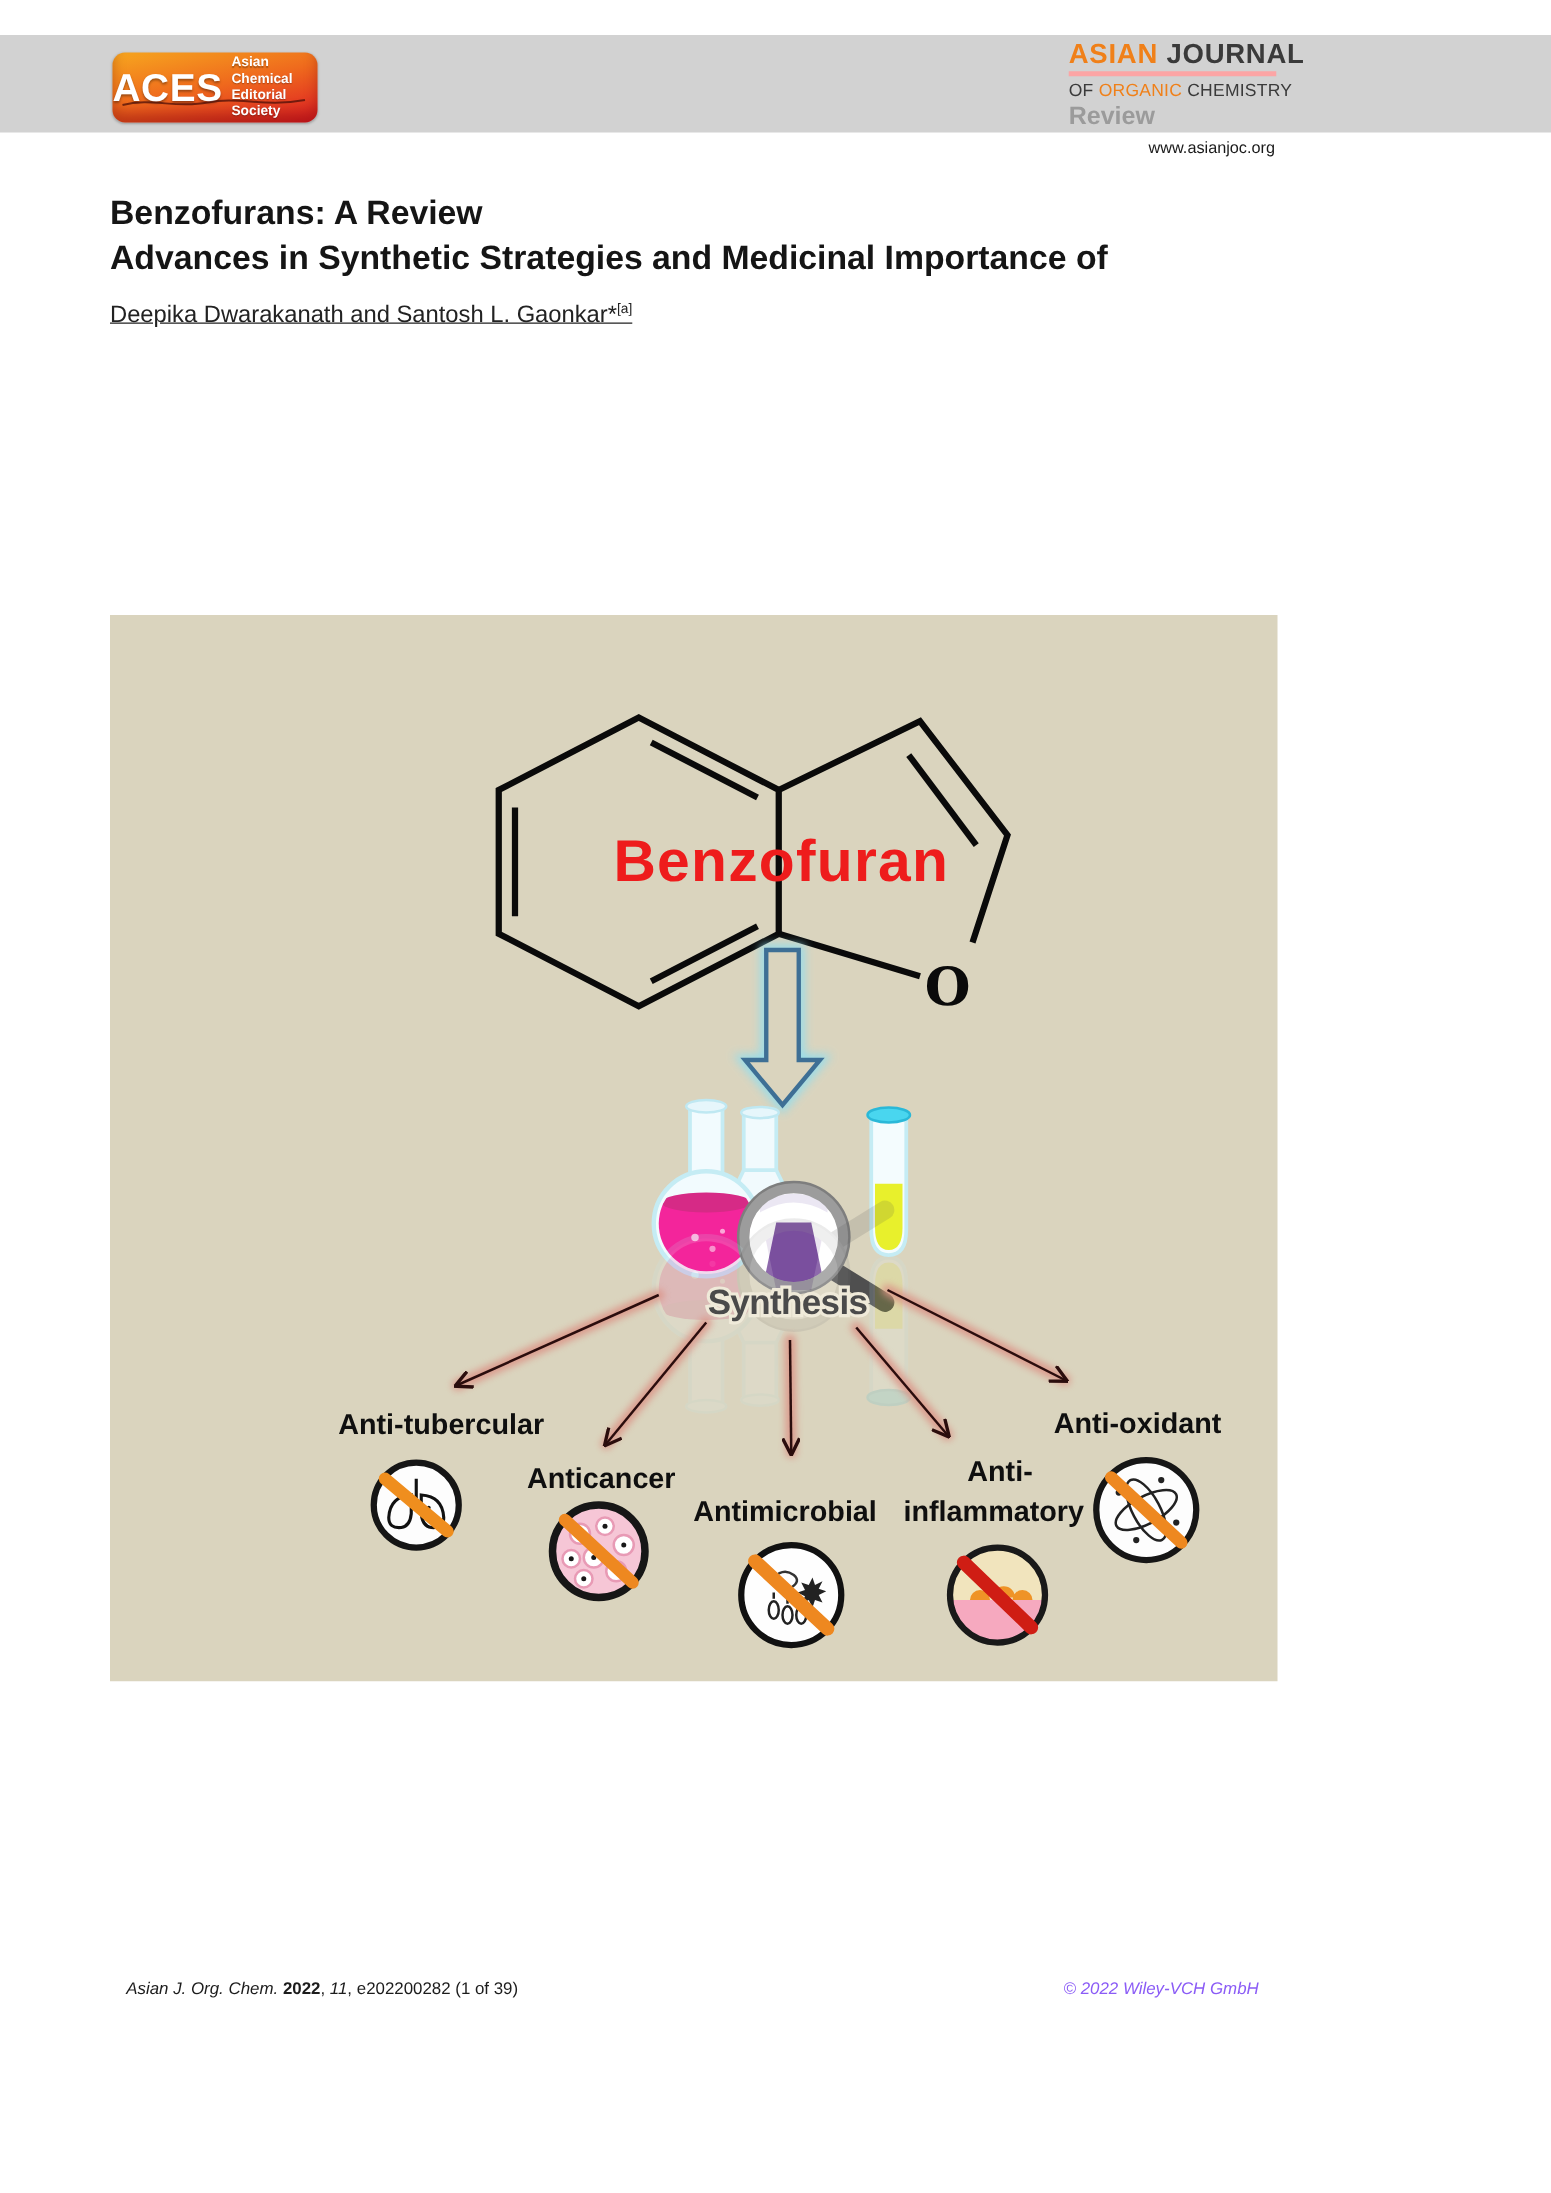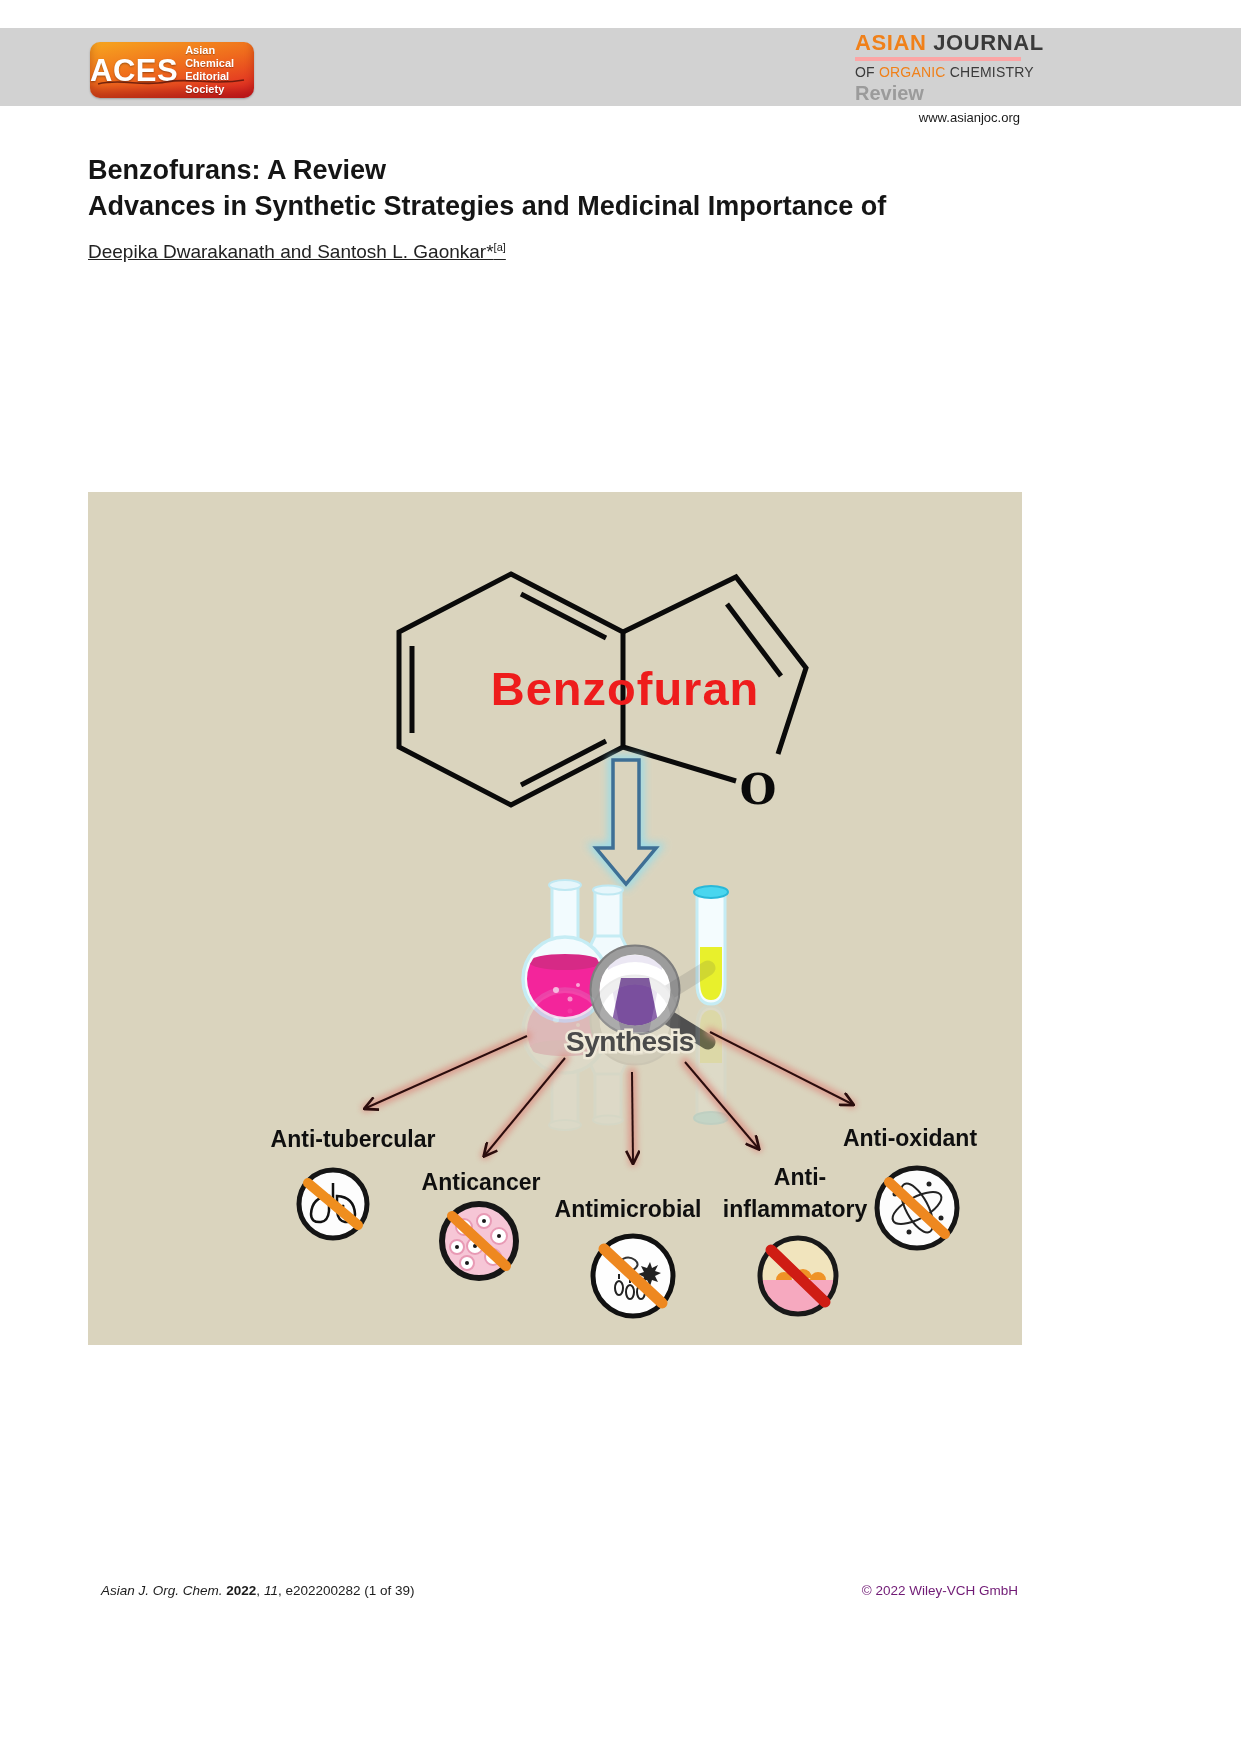--- a/index.html
+++ b/index.html
@@ -41,21 +41,21 @@
   .authors{position:absolute;left:88px;top:241px;font-size:19px;color:#222;text-decoration:underline;}
   .authors sup{font-size:11px;}
 
   
   .gbox{position:absolute;left:88px;top:492px;width:934px;height:853px;background:#dad4be;}
   .gbox svg{display:block;}
 
   
   .foot-l{position:absolute;left:88px;top:1583px;font-size:13.5px;color:#1c1c1c;margin-left:13px;}
   .foot-l .it{font-style:italic;} .foot-l .bd{font-weight:bold;}
-  .foot-r{position:absolute;right:223px;top:1583px;font-size:13.5px;color:#701a75;}
+  .foot-r{position:absolute;right:234px;top:1583px;font-size:13.5px;color:#8b5cf6;font-style:italic;}
 </style>
 </head>
 <body>
 
 <div class="page">
 
   <div class="band"></div>
 
   <div class="aces">
     <svg class="aces-texture" viewBox="0 0 150 12">

